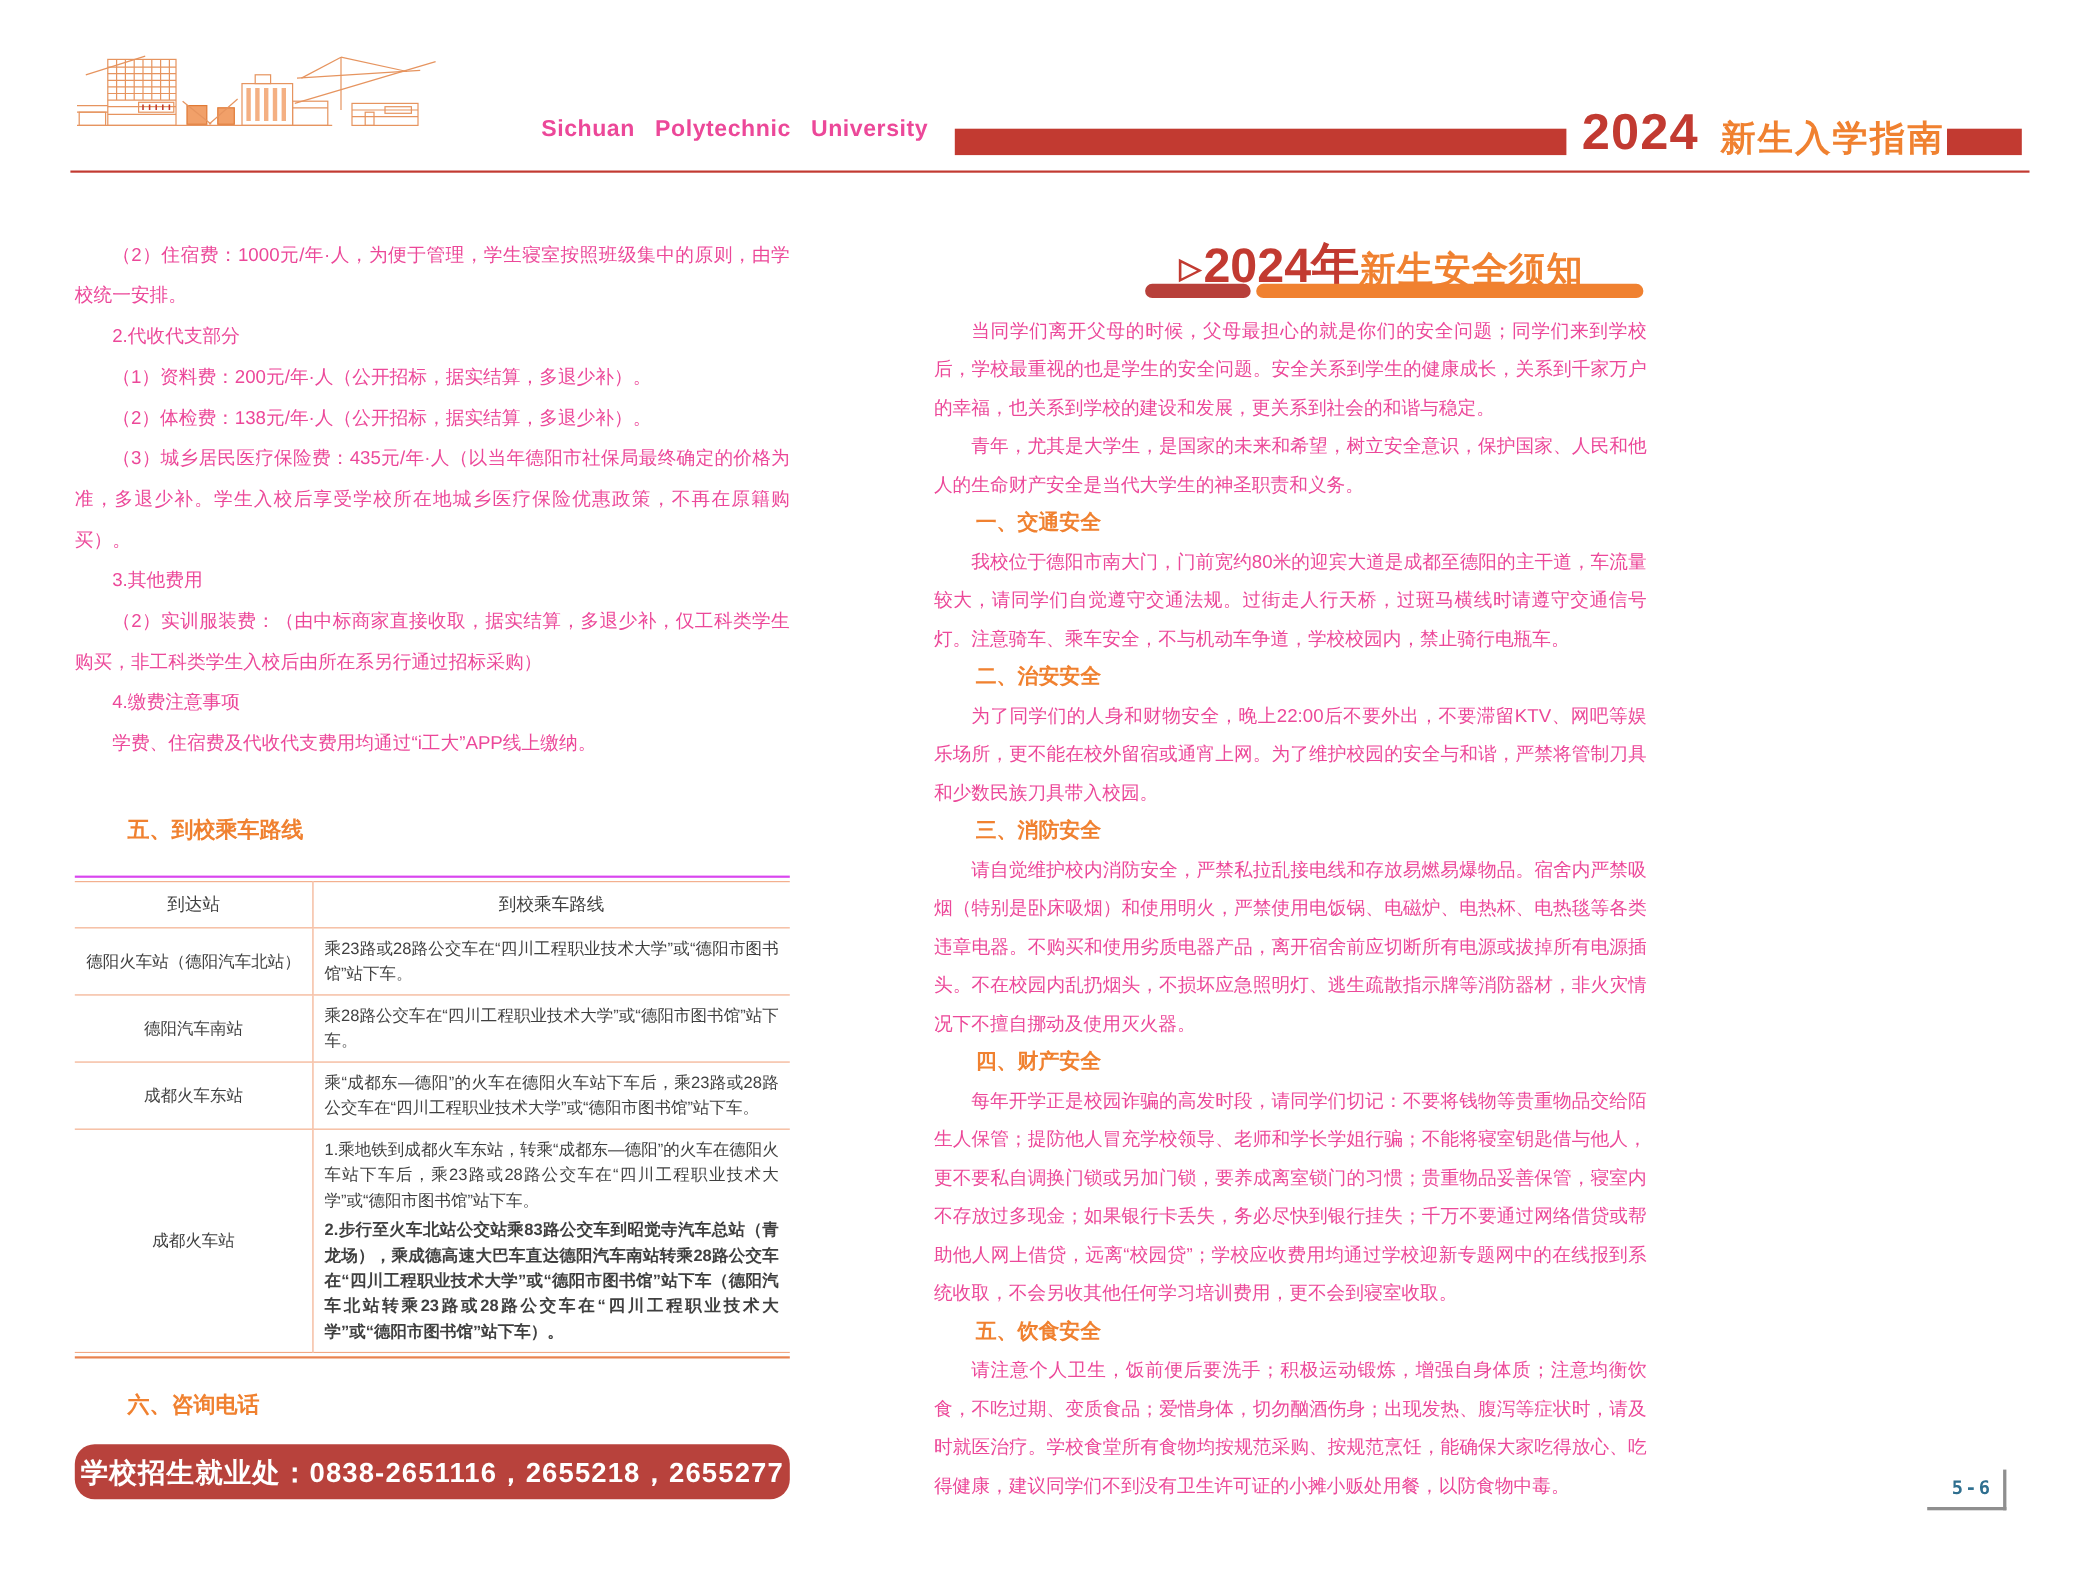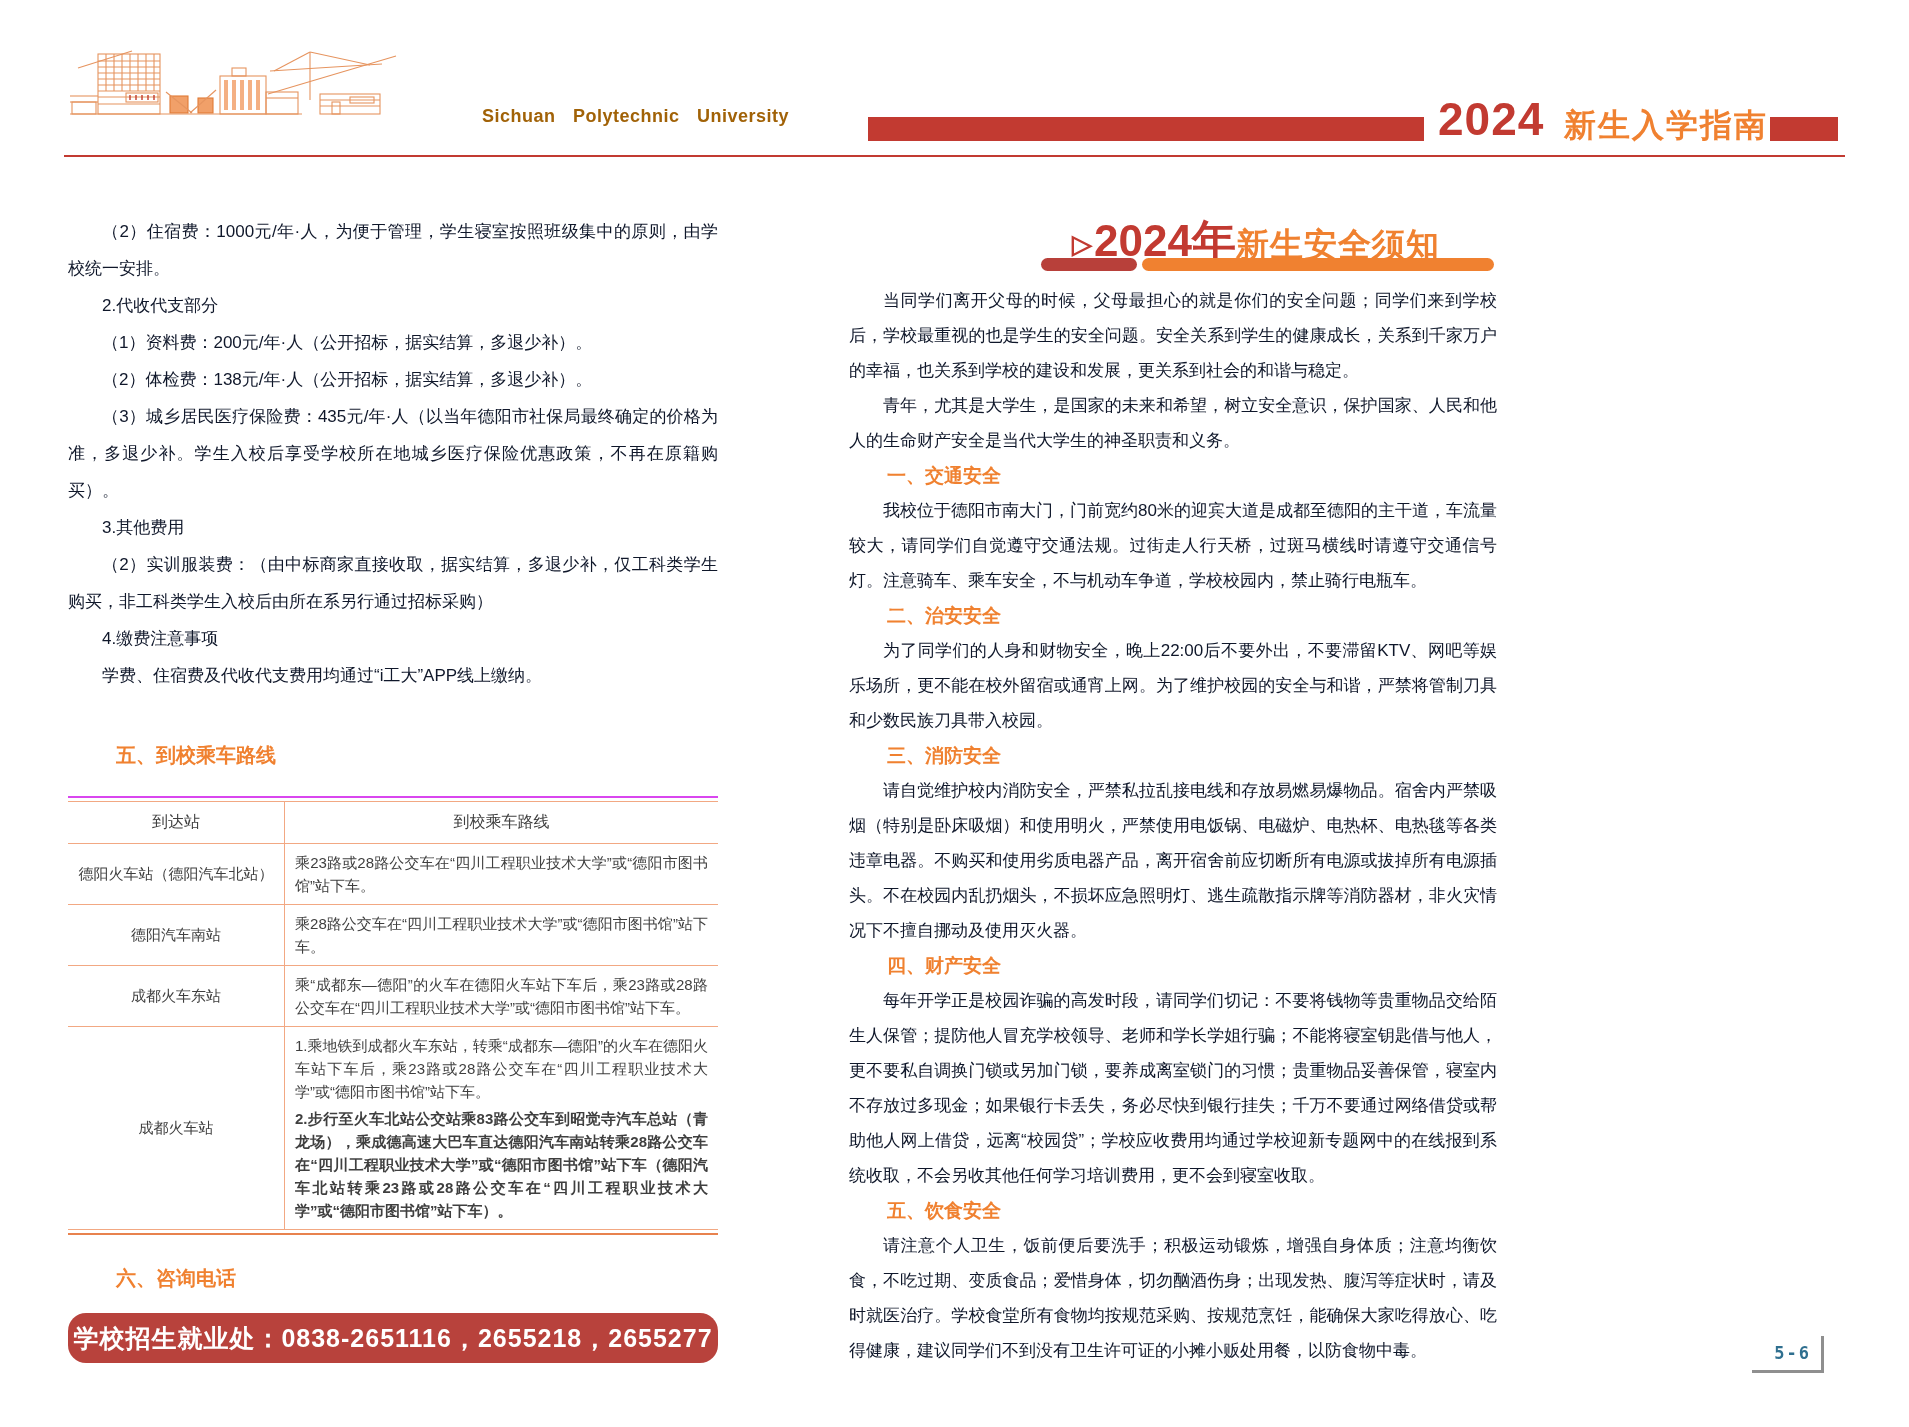--- a/index.html
+++ b/index.html
@@ -1,35 +1,35 @@
 <!DOCTYPE html>
 <html><head>
 <meta charset="utf-8">
 <style>
   html,body{margin:0;padding:0;background:#ffffff;}
   .page{position:relative;width:1909px;height:1427px;background:#fff;overflow:hidden;
         font-family:"Liberation Sans",sans-serif;color:#3f3f3f;}
 
   
   .hdr-sketch{position:absolute;left:70px;top:46px;}
-  .hdr-en{position:absolute;left:482px;top:106px;font-size:18px;font-weight:bold;
-          color:#a16207;letter-spacing:.5px;word-spacing:12px;}
+  .hdr-en{position:absolute;left:492px;top:106px;font-size:21px;font-weight:bold;
+          color:#ec4899;letter-spacing:.5px;word-spacing:12px;}
   .hdr-bar-long{position:absolute;left:868px;top:117px;width:556px;height:24px;background:#c23a31;}
   .hdr-year{position:absolute;left:1438px;top:92px;font-size:46px;font-weight:900;
             color:#c23a31;letter-spacing:1px;}
   .hdr-guide{position:absolute;left:1564px;top:104px;font-size:32px;font-weight:900;
              color:#f08130;letter-spacing:2px;}
   .hdr-bar-short{position:absolute;left:1770px;top:117px;width:68px;height:24px;background:#c23a31;}
   .hdr-rule{position:absolute;left:64px;top:155px;width:1781px;height:2px;background:#c23a31;}
 
   
   .col-left{position:absolute;left:68px;top:213px;width:650px;}
   .col-right{position:absolute;left:849px;top:283px;width:648px;}
 
-  .body-p{font-size:17px;line-height:37px;text-align:justify;text-indent:2em;margin:0;color:#0f172a;}
+  .body-p{font-size:17px;line-height:37px;text-align:justify;text-indent:2em;margin:0;color:#ec4899;}
   .col-right .body-p{line-height:35px;}
 
   .sec-head-left{color:#f08130;font-weight:bold;font-size:20px;line-height:26px;margin:48px 0 0 48px;}
   .sec-head-left.phone{margin-top:30px;}
 
   
   .bus-table-wrap{margin-top:28px;border-top:2px solid #d946ef;border-bottom:2px solid #e8824e;padding:3px 0;}
   table.bus{width:100%;border-collapse:collapse;border-top:1px solid #f2a883;border-bottom:1px solid #f2a883;}
   .bus th{font-weight:normal;font-size:16px;color:#3f3f3f;padding:10px 4px;text-align:center;}
   .bus th.station-h{width:208px;border-right:1px solid #f2a883;}

